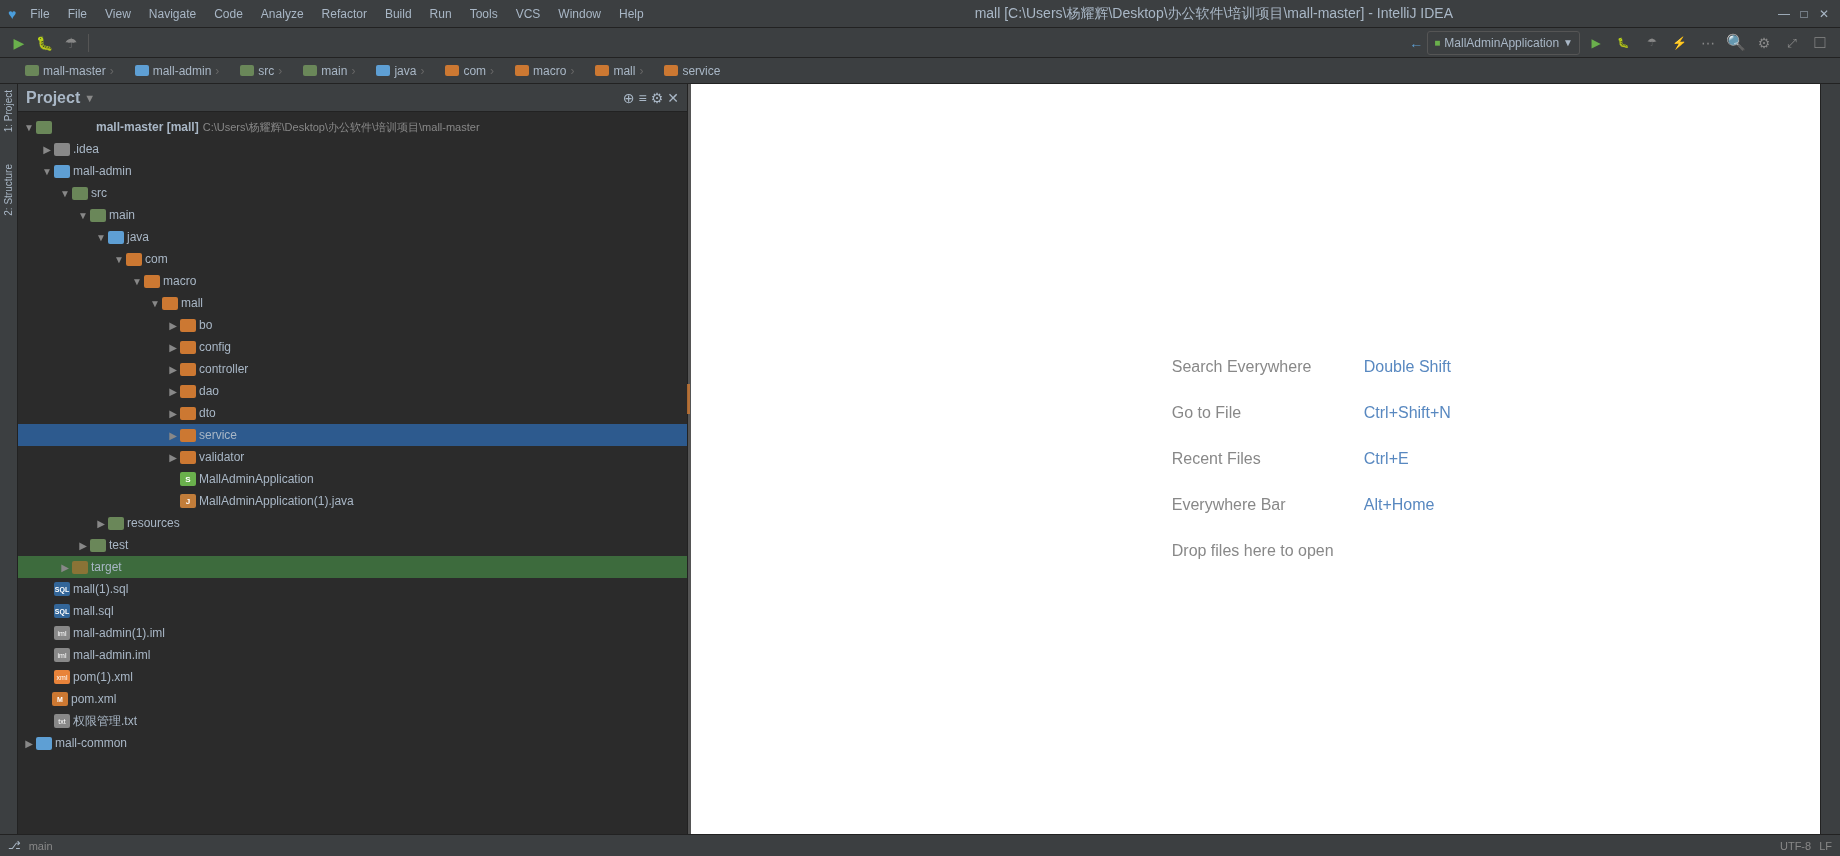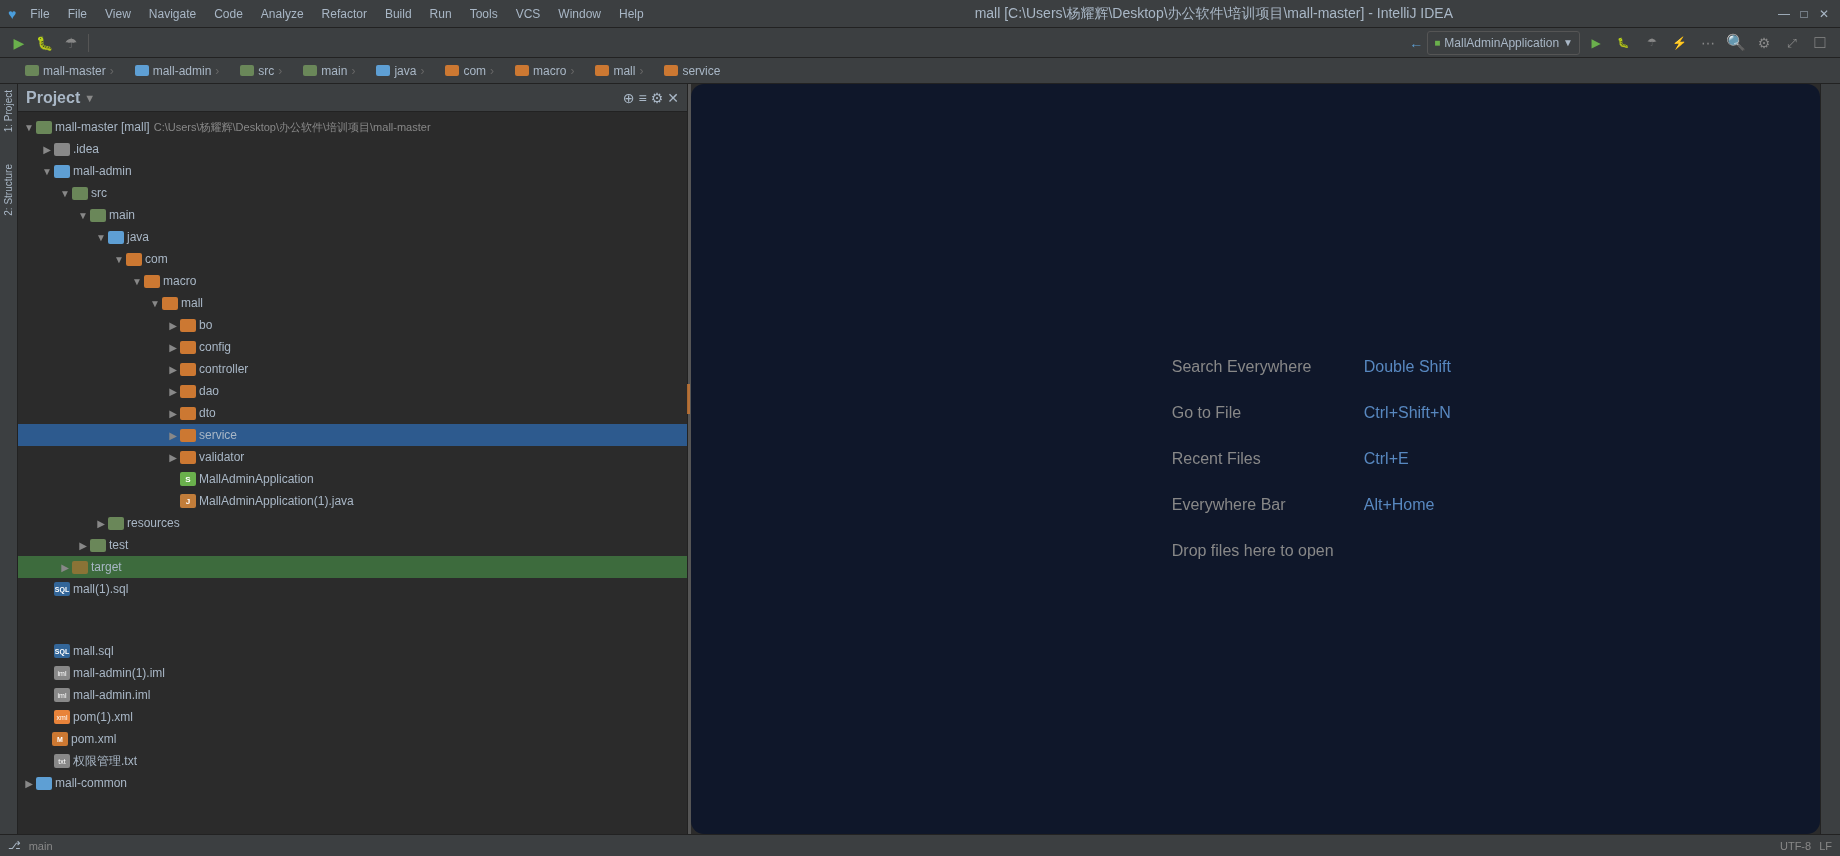--- a/index.html
+++ b/index.html
@@ -162,27 +162,26 @@
 
     .tree-label {
       font-size: 12px;
       vertical-align: middle;
     }
     .tree-label-path { color: #888; font-size: 11px; margin-left: 4px; }
 
     
     #editor-area {
       flex: 1;
-      background: #0f172a;
+      background: #ffffff;
       display: flex;
       flex-direction: column;
       align-items: center;
       justify-content: center;
       position: relative;
-      border-radius: 13px;
     }
 
     #editor-hints {
       position: absolute;
       top: 50%;
       left: 50%;
       transform: translate(-30%, -50%);
       display: flex;
       flex-direction: column;
       gap: 28px;
@@ -377,21 +376,21 @@
         <span class="project-header-btn">⚙</span>
         <span class="project-header-btn">✕</span>
       </div>
     </div>
 
     <div id="project-tree">
 
       <div class="tree-item" style="padding-left:4px;">
         <span class="tree-arrow">▼</span>
         <span style="display:inline-block;width:16px;height:13px;background:#6a8759;border-radius:2px;margin-right:3px;vertical-align:middle;"></span>
-        <span class="tree-label" style="font-weight:normal;">mall-master [mall]</span>
+        <span class="tree-label" style="font-weight:bold;margin-left:41px;">mall-master [mall]</span>
         <span class="tree-label tree-label-path">C:\Users\杨耀辉\Desktop\办公软件\培训项目\mall-master</span>
       </div>
 
       <div class="tree-item" style="padding-left:22px;">
         <span class="tree-arrow">▶</span>
         <span style="display:inline-block;width:16px;height:13px;background:#888;border-radius:2px;margin-right:3px;vertical-align:middle;"></span>
         <span class="tree-label">.idea</span>
       </div>
 
       <div class="tree-item" style="padding-left:22px;">
@@ -507,21 +506,21 @@
         <span style="display:inline-block;width:16px;height:13px;background:#8b7336;border-radius:2px;margin-right:3px;vertical-align:middle;"></span>
         <span class="tree-label">target</span>
       </div>
 
       <div class="tree-item" style="padding-left:22px;">
         <span class="tree-arrow" style="color:transparent;">▶</span>
         <span style="display:inline-flex;width:16px;height:14px;background:#336699;border-radius:2px;margin-right:3px;vertical-align:middle;align-items:center;justify-content:center;font-size:7px;color:white;font-weight:bold;">SQL</span>
         <span class="tree-label">mall(1).sql</span>
       </div>
 
-      <div class="tree-item" style="padding-left:22px;margin-top:40px;">
+      <div class="tree-item" style="padding-left:22px;">
         <span class="tree-arrow" style="color:transparent;">▶</span>
         <span style="display:inline-flex;width:16px;height:14px;background:#336699;border-radius:2px;margin-right:3px;vertical-align:middle;align-items:center;justify-content:center;font-size:7px;color:white;font-weight:bold;">SQL</span>
         <span class="tree-label">mall.sql</span>
       </div>
 
       <div class="tree-item" style="padding-left:22px;">
         <span class="tree-arrow" style="color:transparent;">▶</span>
         <span style="display:inline-flex;width:16px;height:14px;background:#888;border-radius:2px;margin-right:3px;vertical-align:middle;align-items:center;justify-content:center;font-size:7px;color:white;">iml</span>
         <span class="tree-label">mall-admin(1).iml</span>
       </div>

